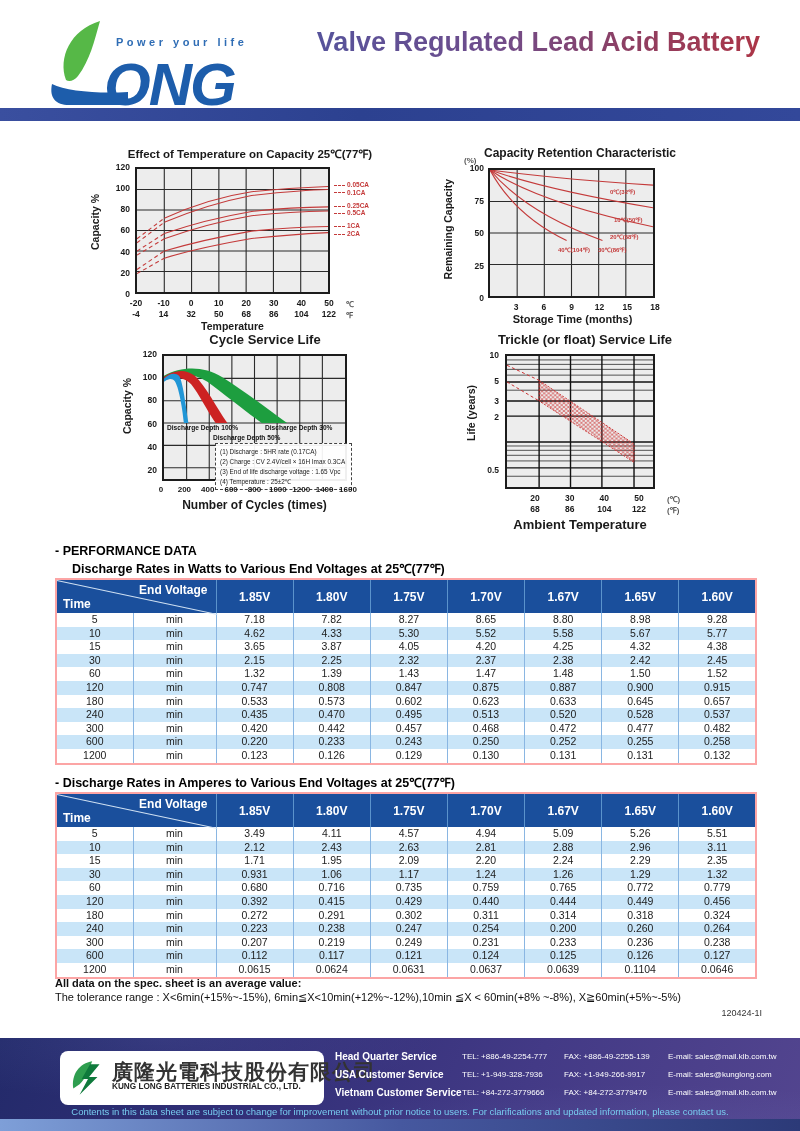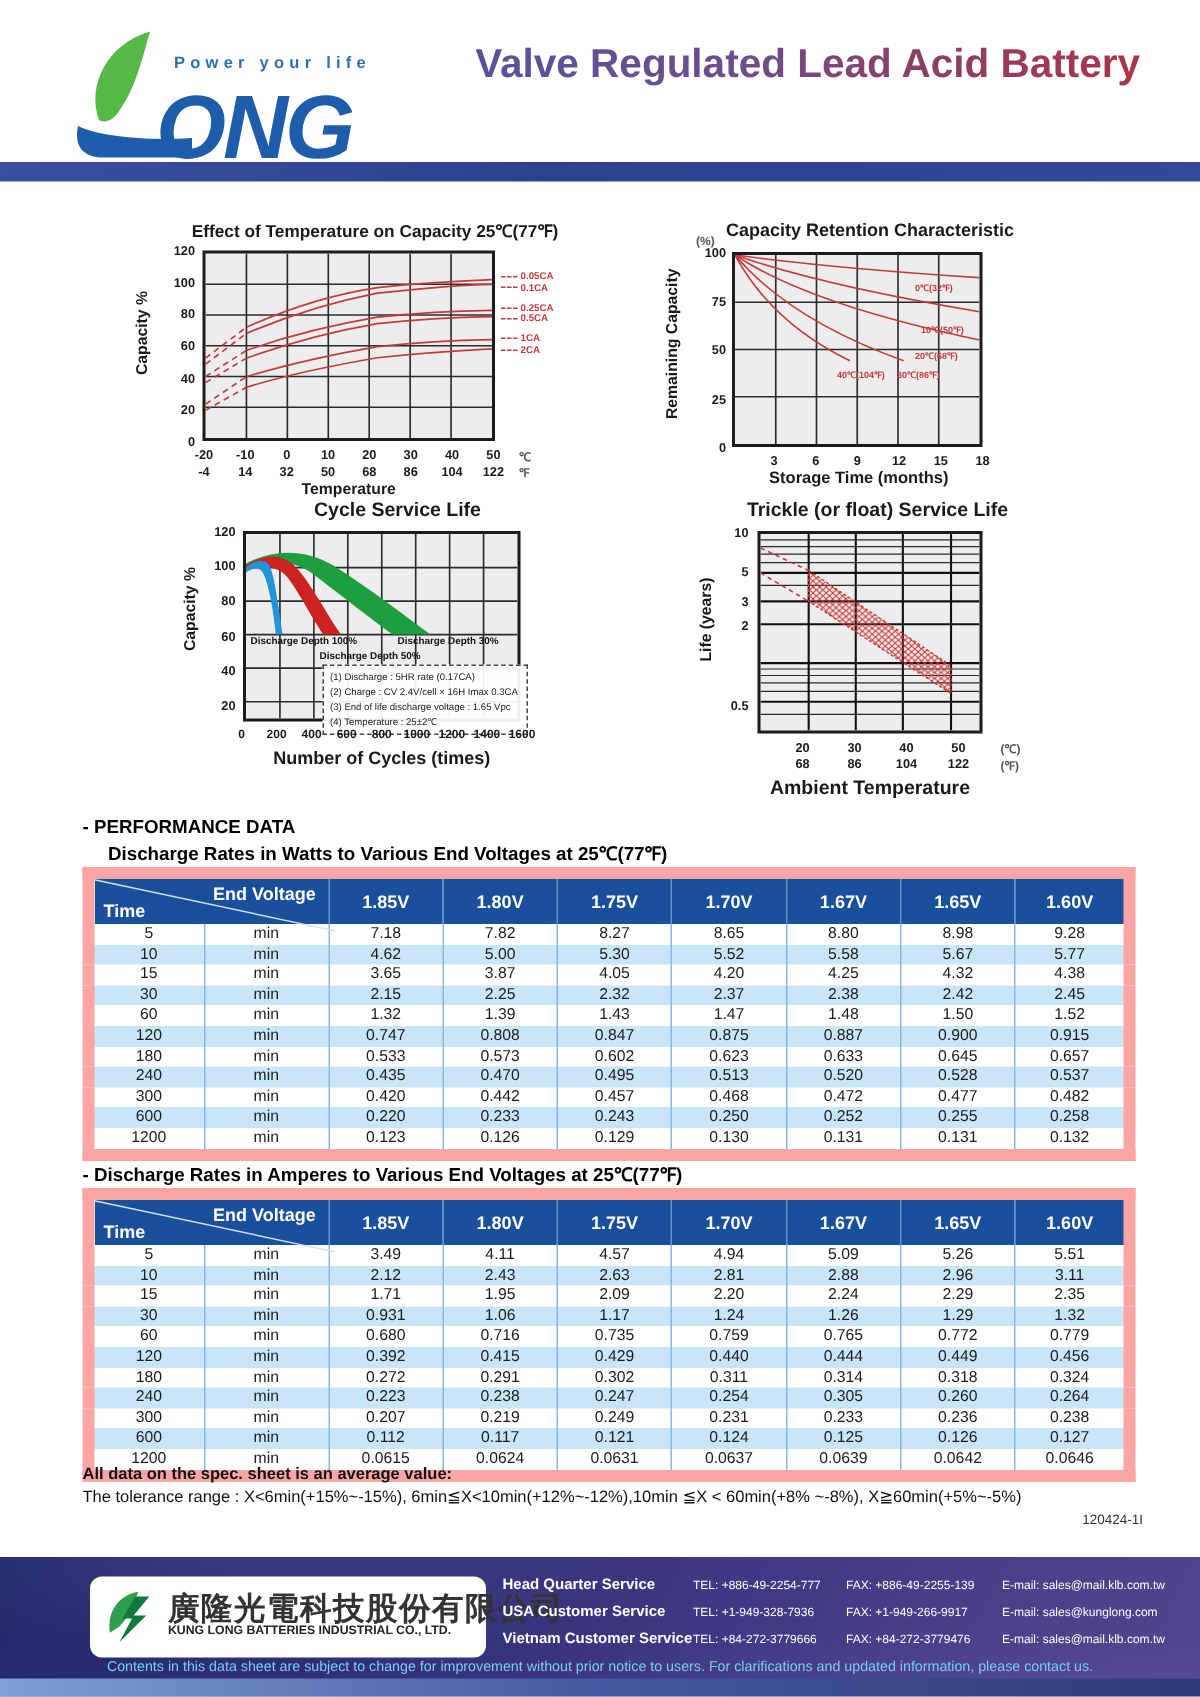--- a/index.html
+++ b/index.html
@@ -38,21 +38,21 @@
   .rlabel { position:absolute; font-size:6.5px; font-weight:bold; color:#c43a3a; white-space:nowrap; }
   .rlabel .lead { display:inline-block; width:11px; border-top:1.5px dashed #c43a3a; vertical-align:middle; margin-right:2px; }
 
   
   #cycle-notes { position:absolute; border:1px dashed #444; background:rgba(255,255,255,.93); padding:3px 4px; }
   #cycle-notes span { display:block; font-size:6.4px; line-height:10px; color:#222; white-space:nowrap; }
   .band-label { position:absolute; font-size:6.6px; font-weight:bold; color:#111; white-space:nowrap; }
 
   
   .sec-head { position:absolute; font-weight:bold; color:#000; font-size:12.5px; }
-  table.perf { position:absolute; border-collapse:collapse; table-layout:fixed; width:702px; background:#fff; border:8px solid #fca5a5; }
+  table.perf { position:absolute; border-collapse:collapse; table-layout:fixed; width:702px; background:#fff; border:2px solid #fca5a5; }
   table.perf th { background:#1a4f9c; color:#fff; font-size:12px; font-weight:bold; height:34px; border-right:1px solid #5b93cc; }
   table.perf th:last-child { border-right:none; }
   table.perf td { font-size:10.5px; color:#1c1c1c; text-align:center; height:13.6px; line-height:13.6px; border-right:1px solid #8ab6e2; padding:0; }
   table.perf td:last-child { border-right:none; }
   table.perf tbody tr:nth-child(even) { background:#c9e5f8; }
   th.corner { position:relative; width:160px; }
   th.corner .diag { position:absolute; left:0; top:0; width:164px; height:1px; background:#cfe0f2; transform:rotate(12deg); transform-origin:0 0; }
   th.corner .corner-top { position:absolute; right:8px; top:3px; font-size:12px; }
   th.corner .corner-bottom { position:absolute; left:6px; bottom:2px; font-size:12px; }
   .note-line { position:absolute; font-size:11px; color:#111; }
@@ -366,21 +366,21 @@
           <td>8.27</td>
           <td>8.65</td>
           <td>8.80</td>
           <td>8.98</td>
           <td>9.28</td>
         </tr>
         <tr>
           <td>10</td>
           <td>min</td>
           <td>4.62</td>
-          <td>5.00</td>
+          <td>4.33</td>
           <td>5.30</td>
           <td>5.52</td>
           <td>5.58</td>
           <td>5.67</td>
           <td>5.77</td>
         </tr>
         <tr>
           <td>15</td>
           <td>min</td>
           <td>3.65</td>
@@ -584,21 +584,21 @@
           <td>0.318</td>
           <td>0.324</td>
         </tr>
         <tr>
           <td>240</td>
           <td>min</td>
           <td>0.223</td>
           <td>0.238</td>
           <td>0.247</td>
           <td>0.254</td>
-          <td>0.305</td>
+          <td>0.200</td>
           <td>0.260</td>
           <td>0.264</td>
         </tr>
         <tr>
           <td>300</td>
           <td>min</td>
           <td>0.207</td>
           <td>0.219</td>
           <td>0.249</td>
           <td>0.231</td>
@@ -618,21 +618,21 @@
           <td>0.127</td>
         </tr>
         <tr>
           <td>1200</td>
           <td>min</td>
           <td>0.0615</td>
           <td>0.0624</td>
           <td>0.0631</td>
           <td>0.0637</td>
           <td>0.0639</td>
-          <td>0.0642</td>
+          <td>0.1104</td>
           <td>0.0646</td>
         </tr>
       </tbody>
   </table>
 
   <div class="note-line" style="left:55px; top:977px; font-weight:bold;text-align:right;">All data on the spec. sheet is an average value:</div>
   <div class="note-line" style="left:55px; top:991px;">The tolerance range : X&lt;6min(+15%~-15%), 6min≦X&lt;10min(+12%~-12%),10min ≦X &lt; 60min(+8% ~-8%), X≧60min(+5%~-5%)</div>
   <div id="doc-number">120424-1I</div>
 
   <div id="footer">

